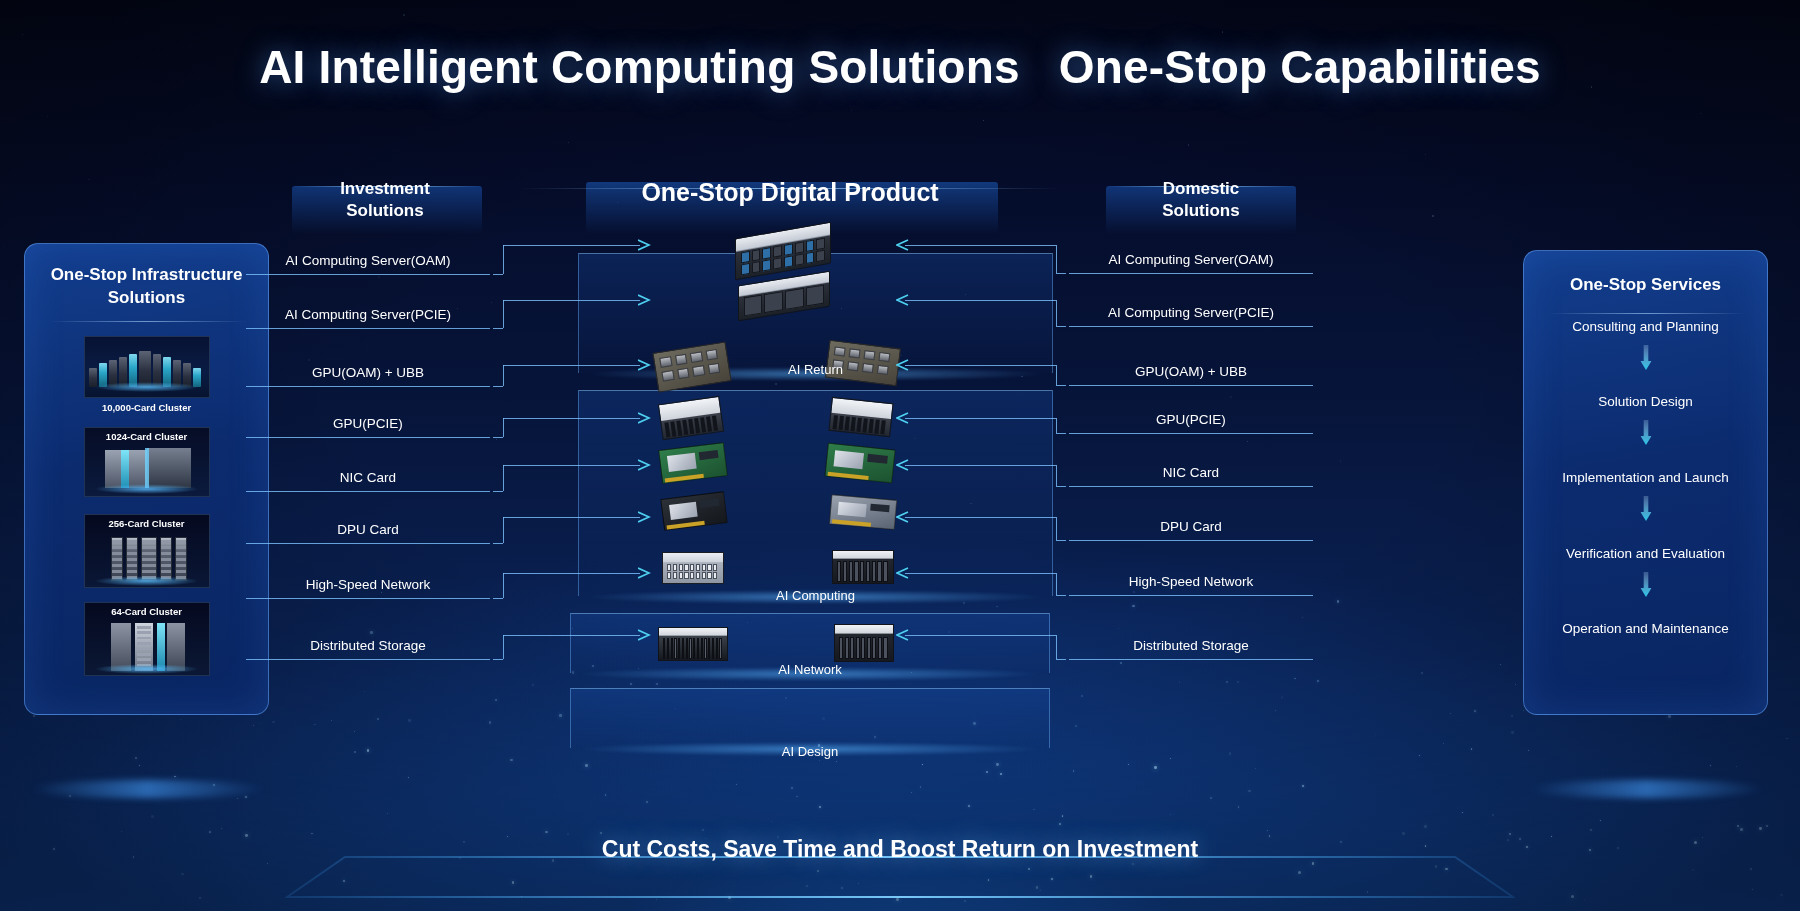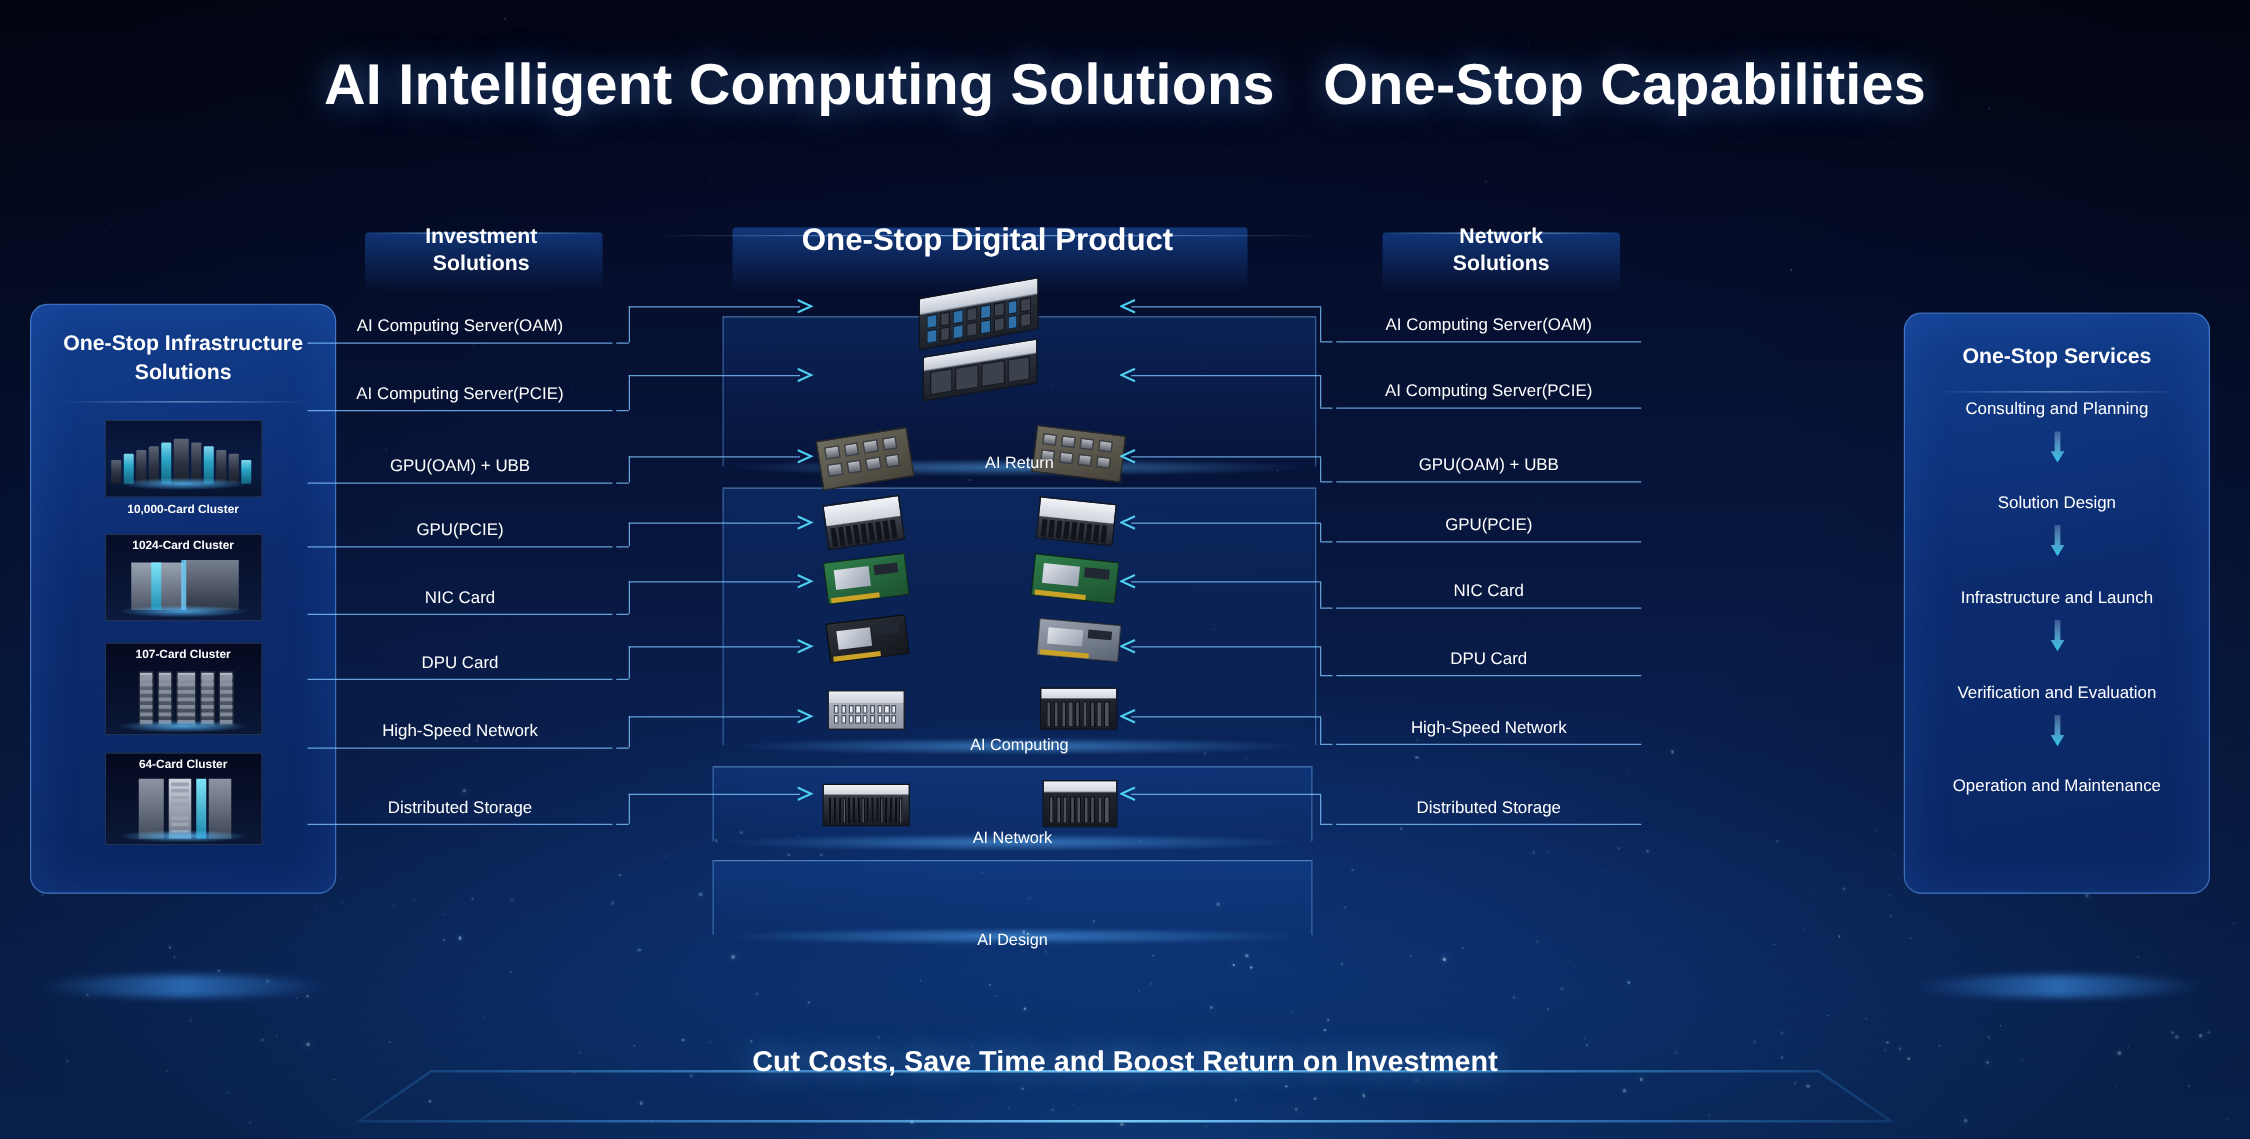--- a/index.html
+++ b/index.html
@@ -370,21 +370,21 @@
 Solutions</span>
 </div>
 
 <div class="plate-m"></div>
 <div class="head-rule" style="left:520px;top:188px;width:540px;"></div>
 <div class="colhead head-center">One-Stop Digital Product</div>
 
 <div class="plate-d"></div>
 <div class="head-rule" style="left:1106px;top:186px;width:190px;"></div>
 <div class="colhead head-domestic">
-  <span id="h-domestic" style="white-space:pre-line">Network
+  <span id="h-domestic" style="white-space:pre-line">Domestic
 Solutions</span>
 </div>
 
 <div class="panel panel-left">
   <div class="panel-title" style="top:19px;">
     <span id="h-leftpanel" style="white-space:pre-line">One-Stop Infrastructure
 Solutions</span>
   </div>
   <div class="panel-rule" style="top:77px;"></div>
   <div id="clusters">
@@ -456,21 +456,21 @@
           <div style="position:absolute;left:76px;top:61px;width:10px;height:3px;background:#8d95a5;opacity:.85"></div>
           <div style="position:absolute;left:90px;top:22px;width:12px;height:44px;background:linear-gradient(180deg,#b9c0cc,#5c6373 30%,#3b4252);border:1px solid #262c38"></div>
           <div style="position:absolute;left:91px;top:25px;width:10px;height:3px;background:#8d95a5;opacity:.85"></div>
           <div style="position:absolute;left:91px;top:31px;width:10px;height:3px;background:#8d95a5;opacity:.85"></div>
           <div style="position:absolute;left:91px;top:37px;width:10px;height:3px;background:#8d95a5;opacity:.85"></div>
           <div style="position:absolute;left:91px;top:43px;width:10px;height:3px;background:#8d95a5;opacity:.85"></div>
           <div style="position:absolute;left:91px;top:49px;width:10px;height:3px;background:#8d95a5;opacity:.85"></div>
           <div style="position:absolute;left:91px;top:55px;width:10px;height:3px;background:#8d95a5;opacity:.85"></div>
           <div style="position:absolute;left:91px;top:61px;width:10px;height:3px;background:#8d95a5;opacity:.85"></div>
           <div class="glowfloor" style="bottom:1px"></div>
-        <div class="tile-cap cap-inside">107-Card Cluster</div>
+        <div class="tile-cap cap-inside">256-Card Cluster</div>
       </div>
 
     </div>
       <div class="tile" style="top:358px">
       <div class="tile-img" style="height:74px">
         <div style="position:absolute;inset:0;background:linear-gradient(180deg,#05091f,#0b1835)"></div>
           <div style="position:absolute;left:26px;top:20px;width:20px;height:48px;background:linear-gradient(180deg,#8d95a5,#434b5b)"></div>
           <div style="position:absolute;left:50px;top:20px;width:18px;height:48px;background:linear-gradient(180deg,#cfd5df,#6c7484)"></div>
           <div style="position:absolute;left:52px;top:23px;width:14px;height:2.6px;background:#9aa2b1"></div>
           <div style="position:absolute;left:52px;top:28.4px;width:14px;height:2.6px;background:#9aa2b1"></div>
@@ -508,21 +508,21 @@
       <div class="svc" style="top:143px">Solution Design</div>
       <svg class="svc-arrow" style="top:169px" viewBox="0 0 11 26">
         <defs>
           <linearGradient id="ag1" x1="0" y1="0" x2="0" y2="1">
           <stop offset="0" stop-color="#bfe4ff" stop-opacity=".25"></stop>
           <stop offset="1" stop-color="#29c6e8"></stop>
         </linearGradient>
         </defs>
         <path d="M3.2 0 H7.8 V16 H11 L5.5 25 L0 16 H3.2 Z" fill="url(#ag1)"></path>
       </svg>
-      <div class="svc" style="top:219px">Infrastructure and Launch</div>
+      <div class="svc" style="top:219px">Implementation and Launch</div>
       <svg class="svc-arrow" style="top:245px" viewBox="0 0 11 26">
         <defs>
           <linearGradient id="ag2" x1="0" y1="0" x2="0" y2="1">
           <stop offset="0" stop-color="#bfe4ff" stop-opacity=".25"></stop>
           <stop offset="1" stop-color="#29c6e8"></stop>
         </linearGradient>
         </defs>
         <path d="M3.2 0 H7.8 V16 H11 L5.5 25 L0 16 H3.2 Z" fill="url(#ag2)"></path>
       </svg>
       <div class="svc" style="top:295px">Verification and Evaluation</div>

